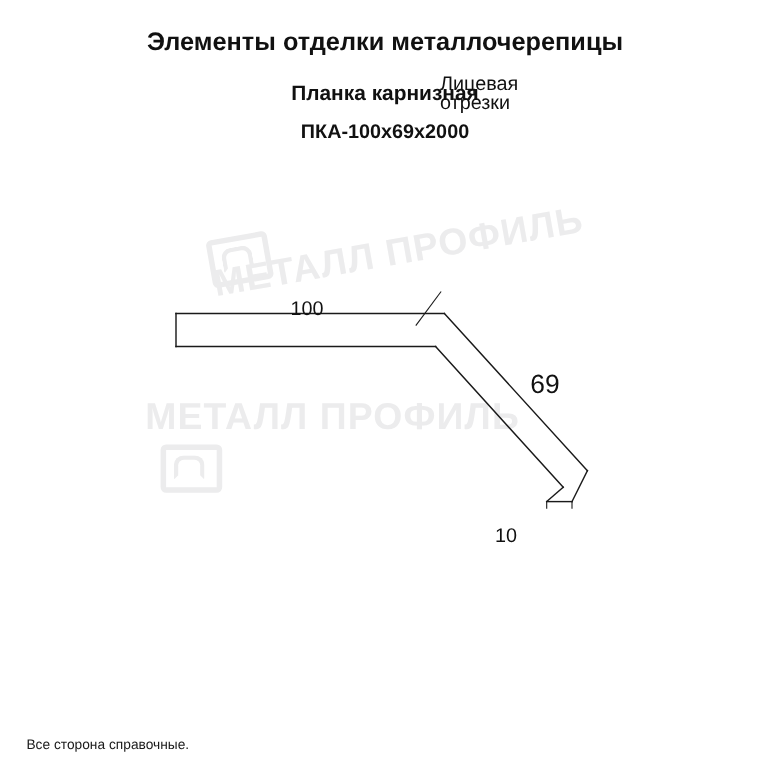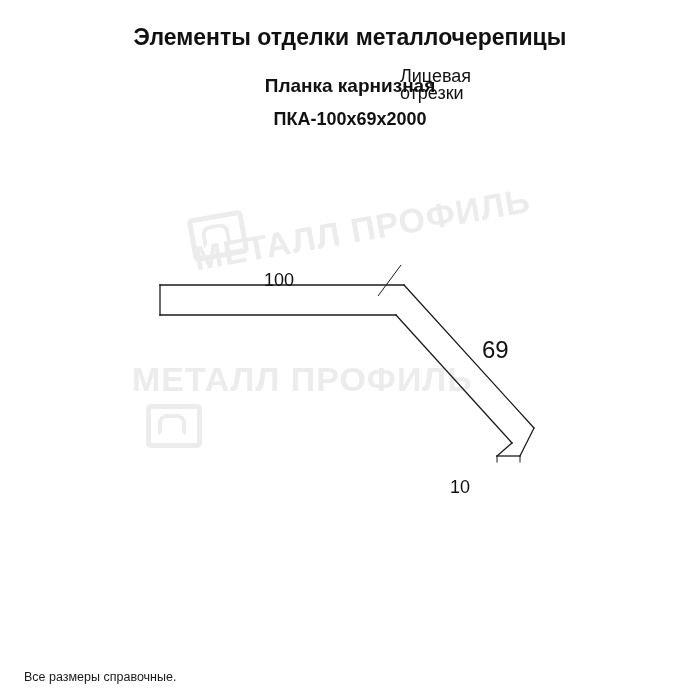--- a/index.html
+++ b/index.html
@@ -192,16 +192,16 @@
   <div class="label label-face">
     <div>Лицевая</div>
     <div>отрезки</div>
   </div>
 
   <div class="label dim-100" style="position:absolute; top:270px;">100</div>
   <div class="label dim-69" style="position:absolute; top:336px;">69</div>
   <div class="label dim-10" style="position:absolute; top:445px;margin-top:32px;">10</div>
 
   <div class="footnotes">
-    <p class="footnote-line">Все размеры справочные.</p>
+    <p class="footnote-line">Все сторона справочные.</p>
   </div>
 
 </div>
 
 </body></html>

